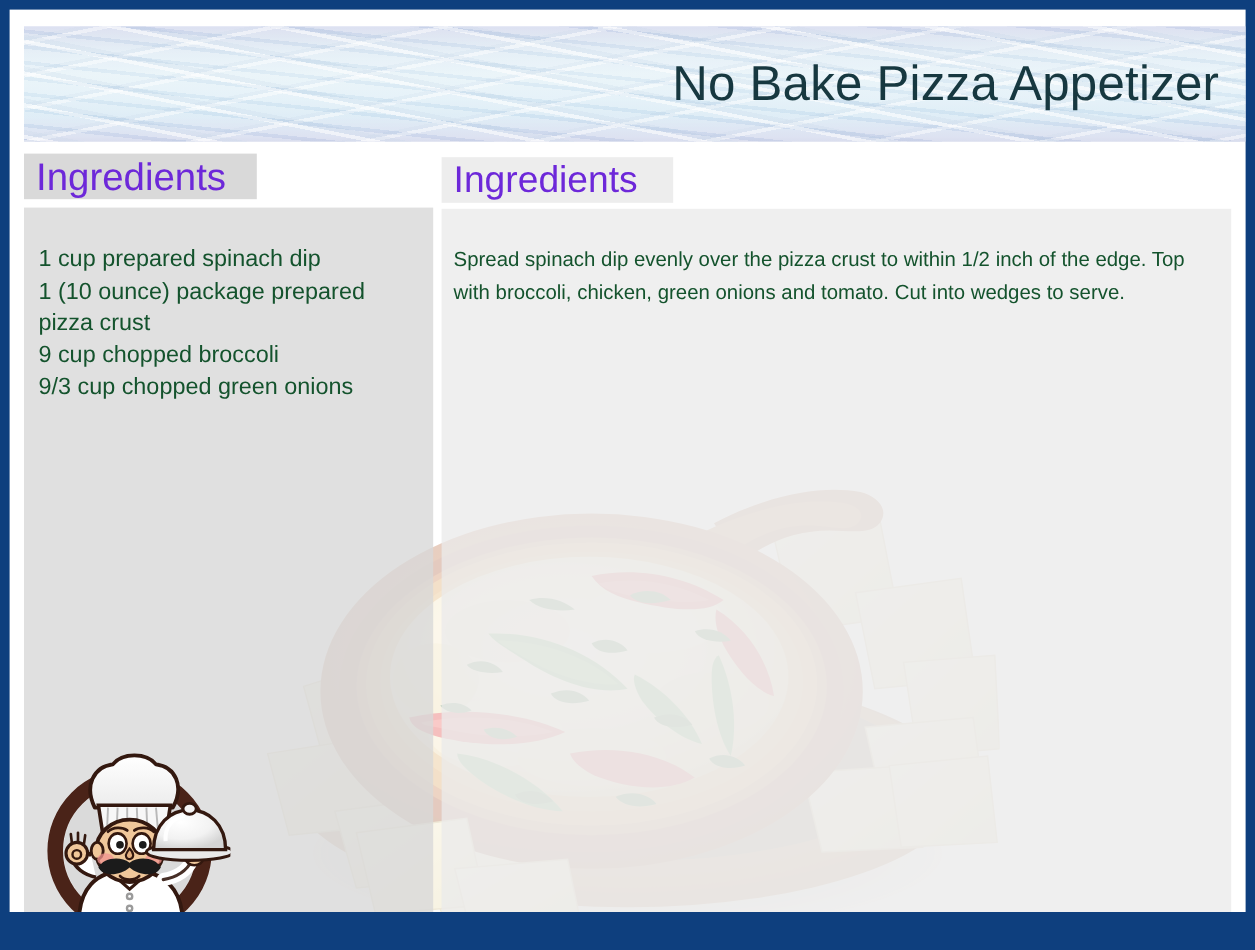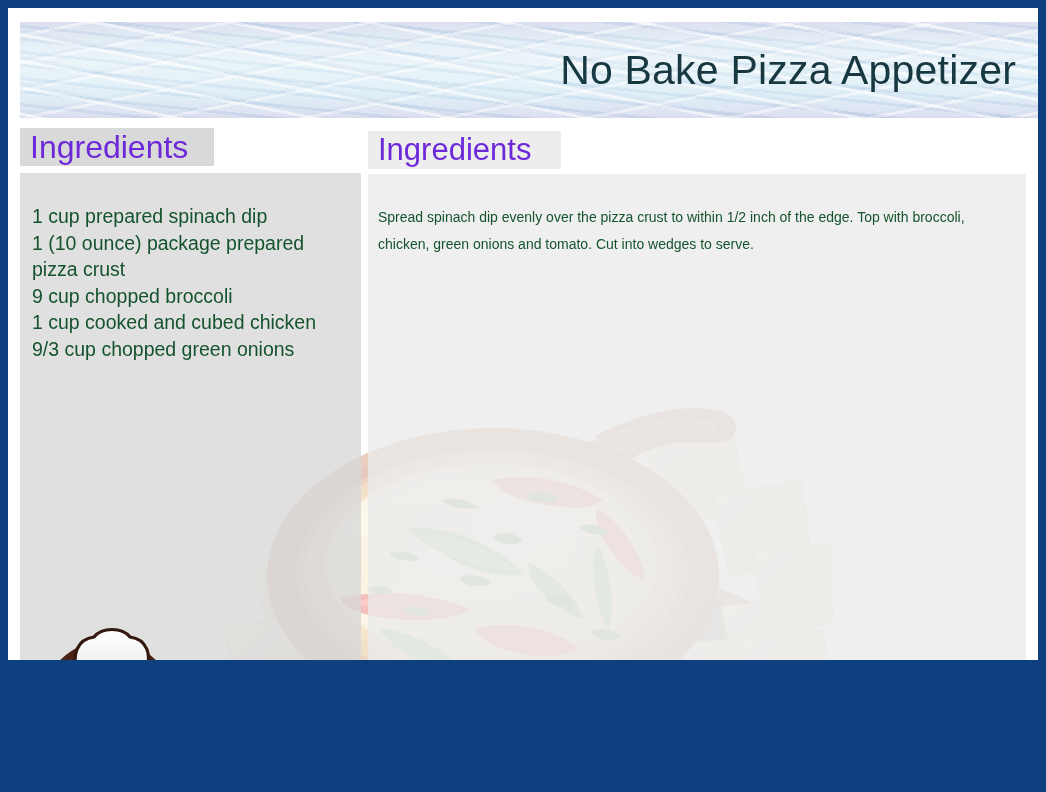--- a/index.html
+++ b/index.html
@@ -21,21 +21,21 @@
     overflow: hidden;
     box-sizing: border-box;
   }
 
   
   #canvas {
     position: absolute;
     left: 8px;
     top: 8px;
     width: 1030px;
-    height: 652px;
+    height: 752px;
     background: #ffffff;
     overflow: hidden;
   }
 
   
   #banner {
     position: absolute;
     left: 12px;
     top: 14px;
     width: 1018px;
@@ -166,21 +166,21 @@
     height: 612px;
     background: rgba(234,234,234,0.78);
   }
   #panel-directions .body-inner {
     padding-top: 30px;
     padding-left: 10px;
     padding-right: 14px;
   }
   #directions-text {
     margin: 0;
-    font-size: 14px;
+    font-size: 17px;
     line-height: 26.5px;
   }
 
   
   #chef-logo {
     position: absolute;
     left: 16px;
     top: 605px;
     width: 168px;
     height: 168px;
@@ -315,21 +315,20 @@
     </div>
 
     <div class="panel" id="panel-ingredients">
       <div class="tab">Ingredients</div>
       <div class="body">
         <div class="body-inner">
           <ul id="ingredient-list">
             <li>1 cup prepared spinach dip</li>
             <li>1 (10 ounce) package prepared pizza crust</li>
             <li>9 cup chopped broccoli</li>
-            <li>1 cup cooked and cubed chicken</li>
             <li>9/3 cup chopped green onions</li>
           </ul>
         </div>
       </div>
     </div>
 
     <div class="panel" id="panel-directions">
       <div class="tab">Ingredients</div>
       <div class="body">
         <div class="body-inner">

